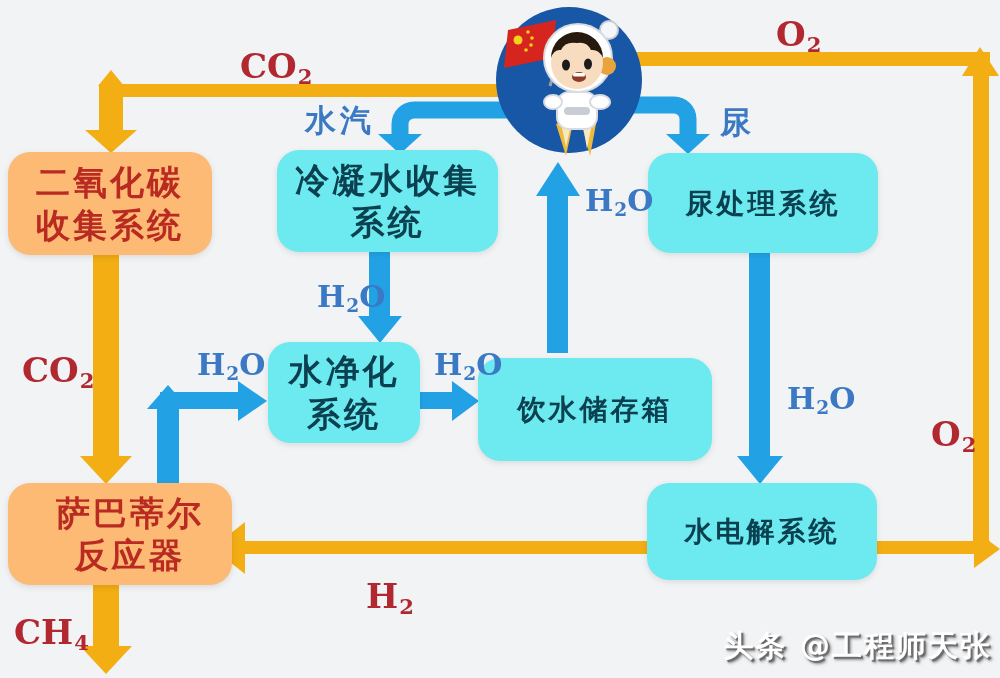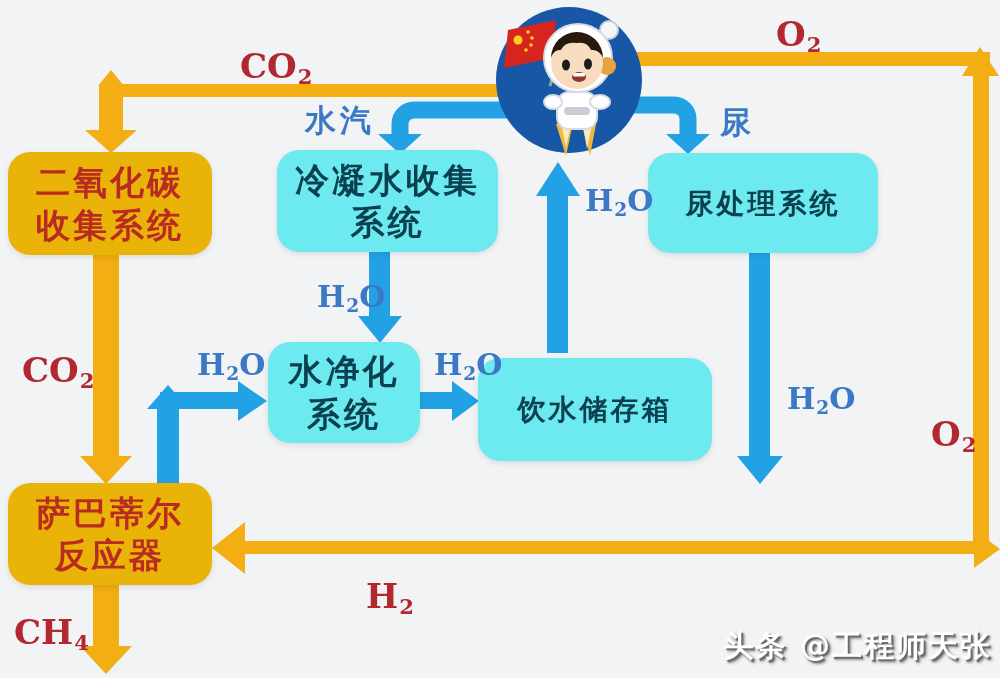--- a/index.html
+++ b/index.html
@@ -10,21 +10,21 @@
   }
   .arrow-layer{position:absolute;left:0;top:0;z-index:1;}
   .box{
     position:absolute;z-index:2;border-radius:22px;
     display:flex;flex-direction:column;align-items:center;justify-content:center;
     font-weight:bold;letter-spacing:3px;line-height:1.25;
     box-shadow:0 2px 6px rgba(0,0,0,0.10);
     text-align:center;
   }
   .box.cyan{background:#6ceaef;color:#0b4050;}
-  .box.yellow{background:#eab308;color:#b92b22;}
+  .box.yellow{background:#fdba74;color:#b92b22;}
   .fs34{font-size:34px;} .fs36{font-size:28px;}
   .chem{
     position:absolute;z-index:4;font-family:"DejaVu Serif",serif;font-weight:bold;
     white-space:nowrap;
   }
   .chem.red{color:#b22830;font-size:34px;}
   .chem.blue{color:#3b79c4;font-size:30px;}
   .chem sub{font-size:0.62em;vertical-align:-0.28em;margin-left:1px;}
   .cn-label{
     position:absolute;z-index:4;color:#3b79c4;font-weight:bold;font-size:31px;
@@ -125,22 +125,25 @@
 
   <div class="box cyan fs34" style="left:268px;top:342px;width:152px;height:101px;">
     <span>水净化</span>
     <span>系统</span>
   </div>
 
   <div class="box cyan fs36" style="left:478px;top:352px;width:234px;height:103px;margin-top:6px;">
     <span>饮水储存箱</span>
   </div>
 
-
-  <div class="box yellow fs34" style="left:8px;top:483px;width:204px;height:102px;">
+  <div class="box cyan fs36" style="left:647px;top:483px;width:230px;height:97px;">
+    <span>水电解系统</span>
+  </div>
+
+  <div class="box yellow fs34" style="left:8px;top:483px;width:204px;height:102px;padding-left:20px;">
     <span>萨巴蒂尔</span>
     <span>反应器</span>
   </div>
 
   <div class="chem red" style="left:240px;top:46px;">
     <span>CO</span><sub>2</sub>
   </div>
   <div class="chem red" style="left:776px;top:14px;">
     <span>O</span><sub>2</sub>
   </div>

